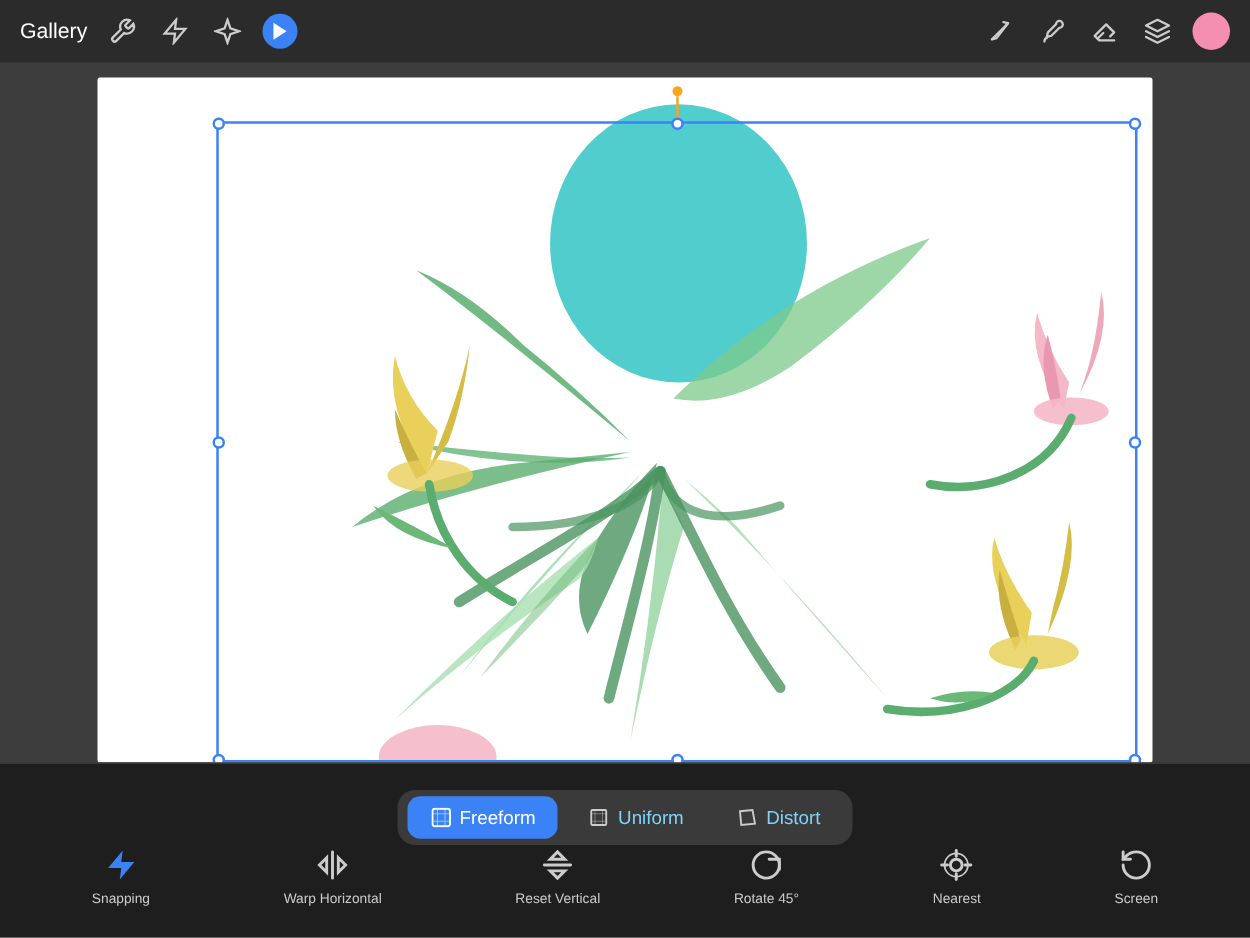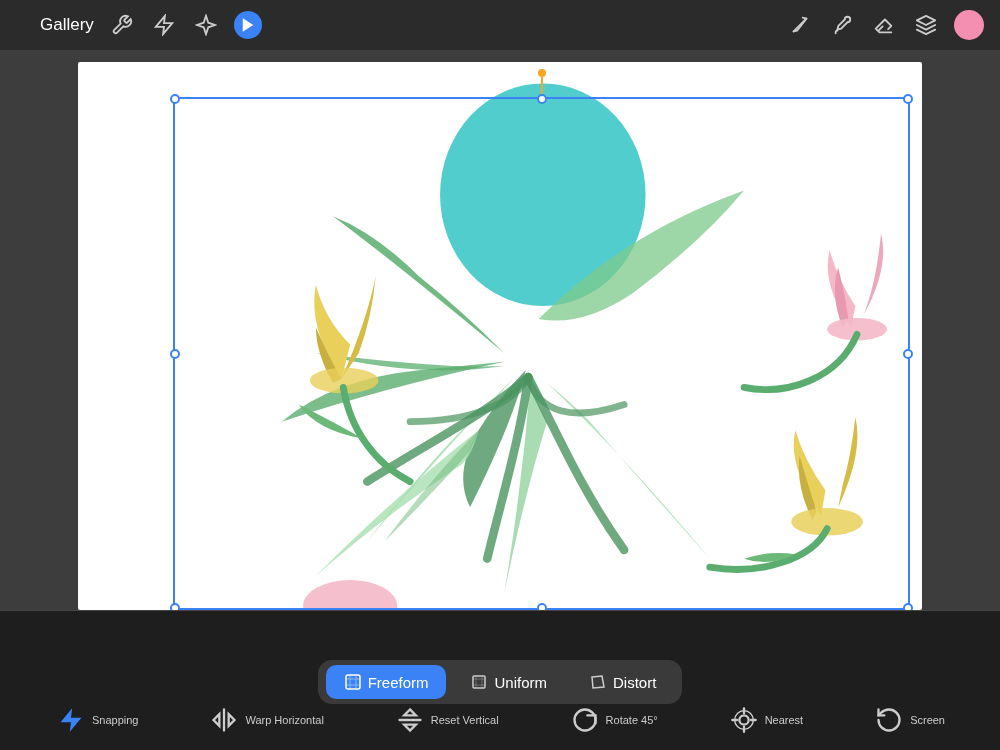--- a/index.html
+++ b/index.html
@@ -39,21 +39,20 @@
     }
 
     .gallery-btn {
       color: #fff;
       font-size: 17px;
       font-weight: 500;
       cursor: pointer;
       background: none;
       border: none;
       padding: 0;
-      margin-left: 24px;
     }
 
     .tool-icon {
       width: 28px;
       height: 28px;
       display: flex;
       align-items: center;
       justify-content: center;
       color: #ccc;
       font-size: 18px;
@@ -146,21 +145,21 @@
     
     .bottom-toolbar {
       position: absolute;
       bottom: 0; left: 0; right: 0;
       height: 140px;
       background: #1e1e1e;
       border-top: 1px solid #444;
       display: flex;
       flex-direction: column;
       align-items: center;
-      justify-content: flex-end;
+      justify-content: center;
       padding: 10px 0 14px;
       z-index: 100;
     }
 
     .transform-modes {
       display: flex;
       gap: 6px;
       background: #3a3a3a;
       border-radius: 14px;
       padding: 5px 8px;
@@ -170,21 +169,21 @@
       display: flex;
       align-items: center;
       gap: 6px;
       padding: 8px 18px;
       border-radius: 10px;
       font-size: 15px;
       font-weight: 500;
       cursor: pointer;
       border: none;
       background: transparent;
-      color: #ffffff;
+      color: #7dd3fc;
     }
 
     .mode-btn.active {
       background: #3b82f6;
       color: #fff;
     }
 
     .mode-btn .mode-icon {
       width: 18px;
       height: 18px;
@@ -197,21 +196,21 @@
     .actions-row {
       display: flex;
       width: 100%;
       justify-content: space-around;
       align-items: center;
       padding: 0 20px;
     }
 
     .action-item {
       display: flex;
-      flex-direction: row;
+      flex-direction: column;
       align-items: center;
       gap: 5px;
       cursor: pointer;
       color: #ccc;
       font-size: 11px;
     }
 
     .action-item .a-icon {
       width: 32px;
       height: 32px;

